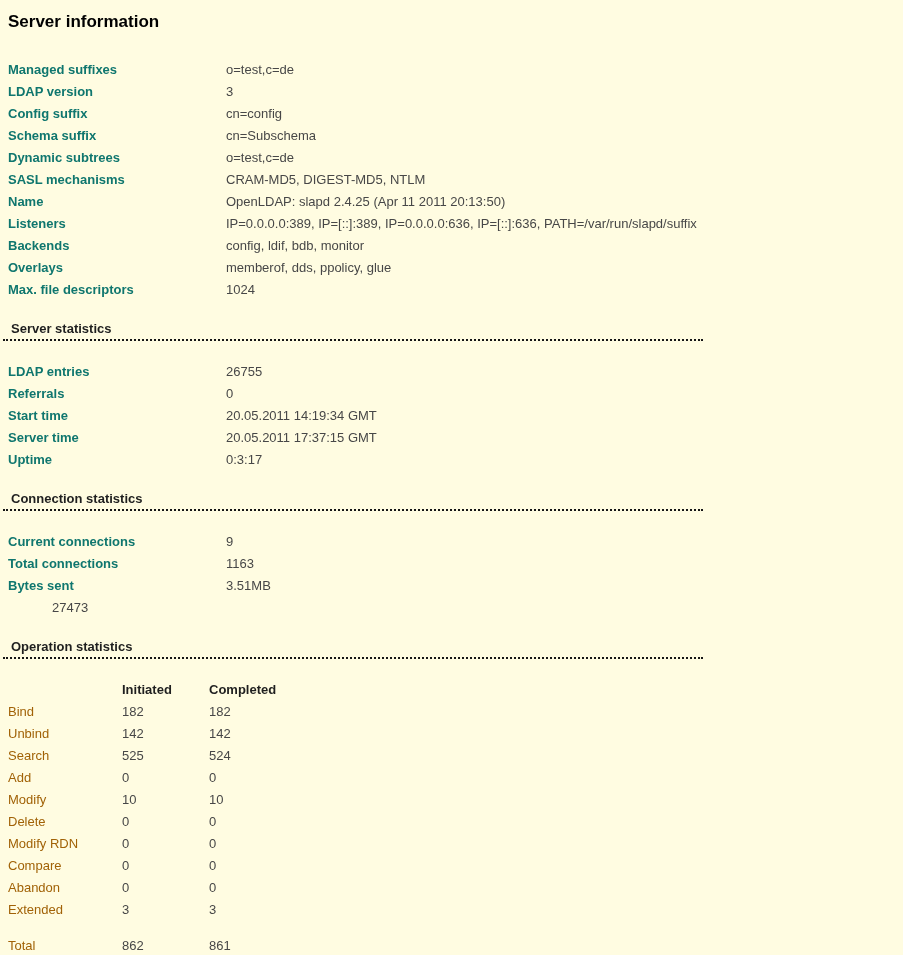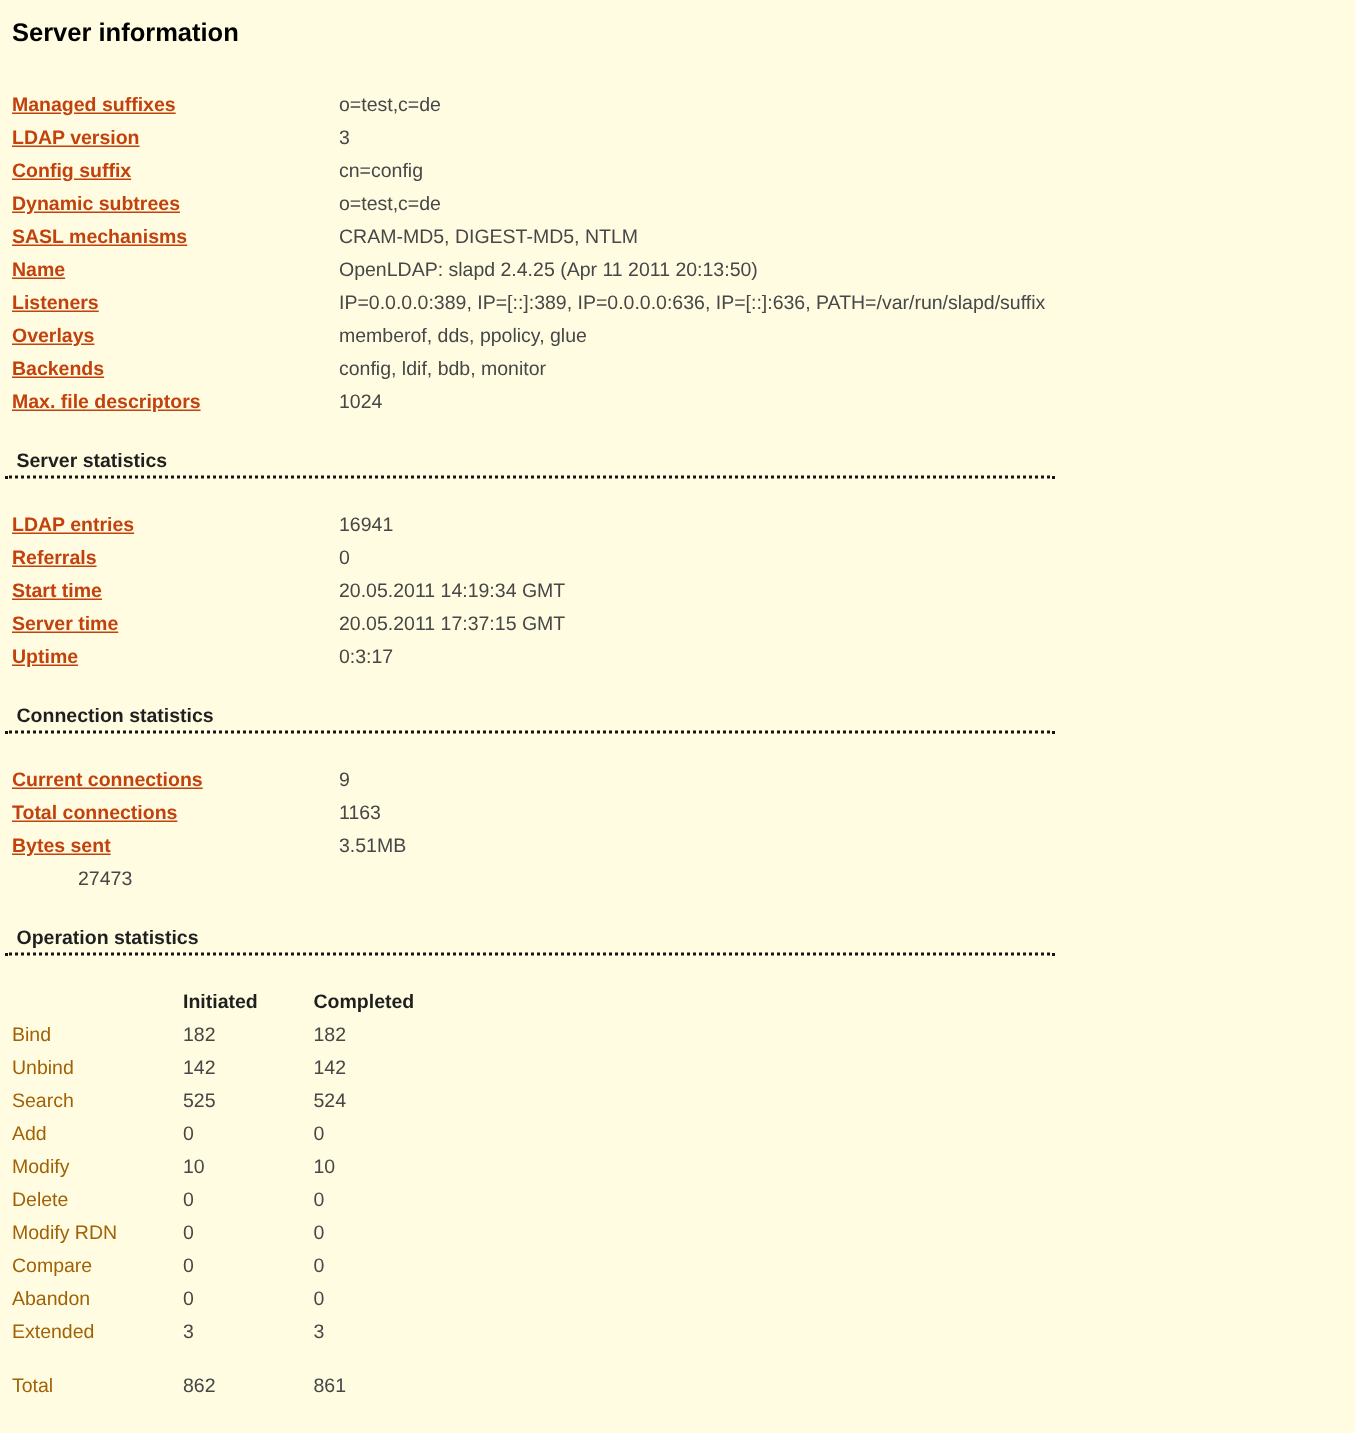--- a/index.html
+++ b/index.html
@@ -29,22 +29,21 @@
   
   .kv-row {
     display: flex;
     line-height: 22px;
     white-space: nowrap;
   }
   .kv-label {
     flex: none;
     width: 174px;
     font-weight: bold;
-    color: #c2410c;
-    text-decoration: underline;
+    color: #0f766e;
   }
   .kv-value {
     color: #474747;
     margin-left: 44px;
   }
   
   .section-header {
     width: 692px;
     margin: 20px 0 20px -5px;
     padding: 0 0 2px 8px;
@@ -91,54 +90,58 @@
     </div>
     <div class="kv-row">
       <span class="kv-label">LDAP version</span>
       <span class="kv-value">3</span>
     </div>
     <div class="kv-row">
       <span class="kv-label">Config suffix</span>
       <span class="kv-value">cn=config</span>
     </div>
     <div class="kv-row">
+      <span class="kv-label">Schema suffix</span>
+      <span class="kv-value">cn=Subschema</span>
+    </div>
+    <div class="kv-row">
       <span class="kv-label">Dynamic subtrees</span>
       <span class="kv-value">o=test,c=de</span>
     </div>
     <div class="kv-row">
       <span class="kv-label">SASL mechanisms</span>
       <span class="kv-value">CRAM-MD5, DIGEST-MD5, NTLM</span>
     </div>
     <div class="kv-row">
       <span class="kv-label">Name</span>
       <span class="kv-value">OpenLDAP: slapd 2.4.25 (Apr 11 2011 20:13:50)</span>
     </div>
     <div class="kv-row">
       <span class="kv-label">Listeners</span>
       <span class="kv-value">IP=0.0.0.0:389, IP=[::]:389, IP=0.0.0.0:636, IP=[::]:636, PATH=/var/run/slapd/suffix</span>
     </div>
     <div class="kv-row">
+      <span class="kv-label">Backends</span>
+      <span class="kv-value">config, ldif, bdb, monitor</span>
+    </div>
+    <div class="kv-row">
       <span class="kv-label">Overlays</span>
       <span class="kv-value">memberof, dds, ppolicy, glue</span>
     </div>
     <div class="kv-row">
-      <span class="kv-label">Backends</span>
-      <span class="kv-value">config, ldif, bdb, monitor</span>
-    </div>
-    <div class="kv-row">
       <span class="kv-label">Max. file descriptors</span>
       <span class="kv-value">1024</span>
     </div>
   </div>
 
   <div class="section-header">Server statistics</div>
   <div>
     <div class="kv-row">
       <span class="kv-label">LDAP entries</span>
-      <span class="kv-value">16941</span>
+      <span class="kv-value">26755</span>
     </div>
     <div class="kv-row">
       <span class="kv-label">Referrals</span>
       <span class="kv-value">0</span>
     </div>
     <div class="kv-row">
       <span class="kv-label">Start time</span>
       <span class="kv-value">20.05.2011 14:19:34 GMT</span>
     </div>
     <div class="kv-row">

